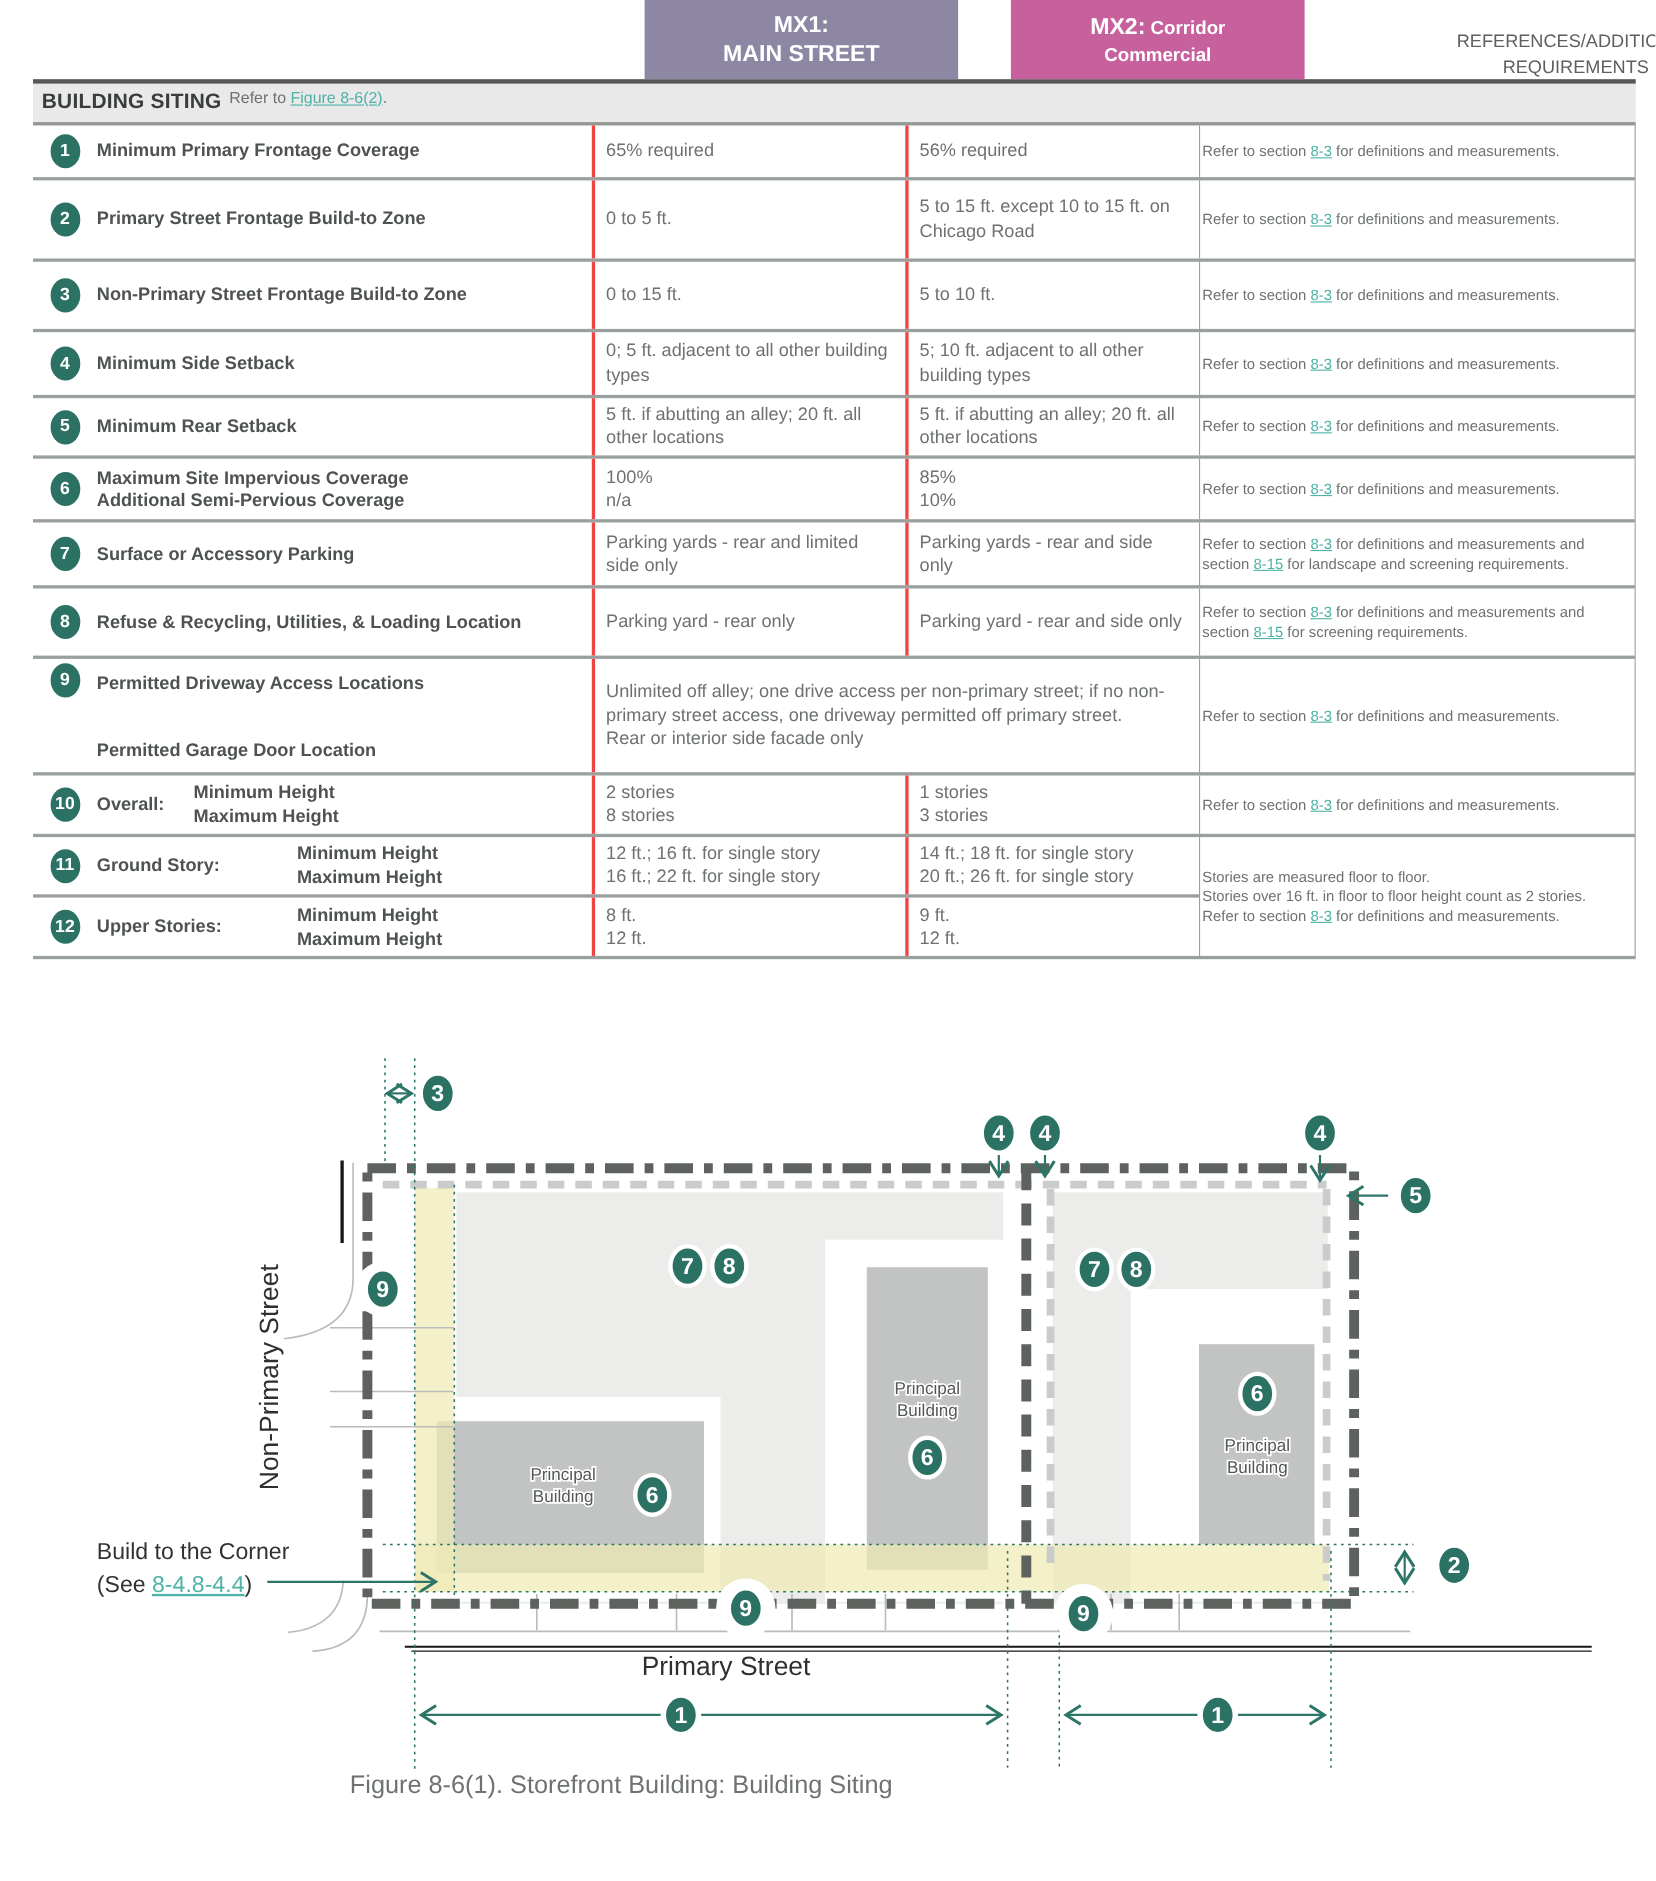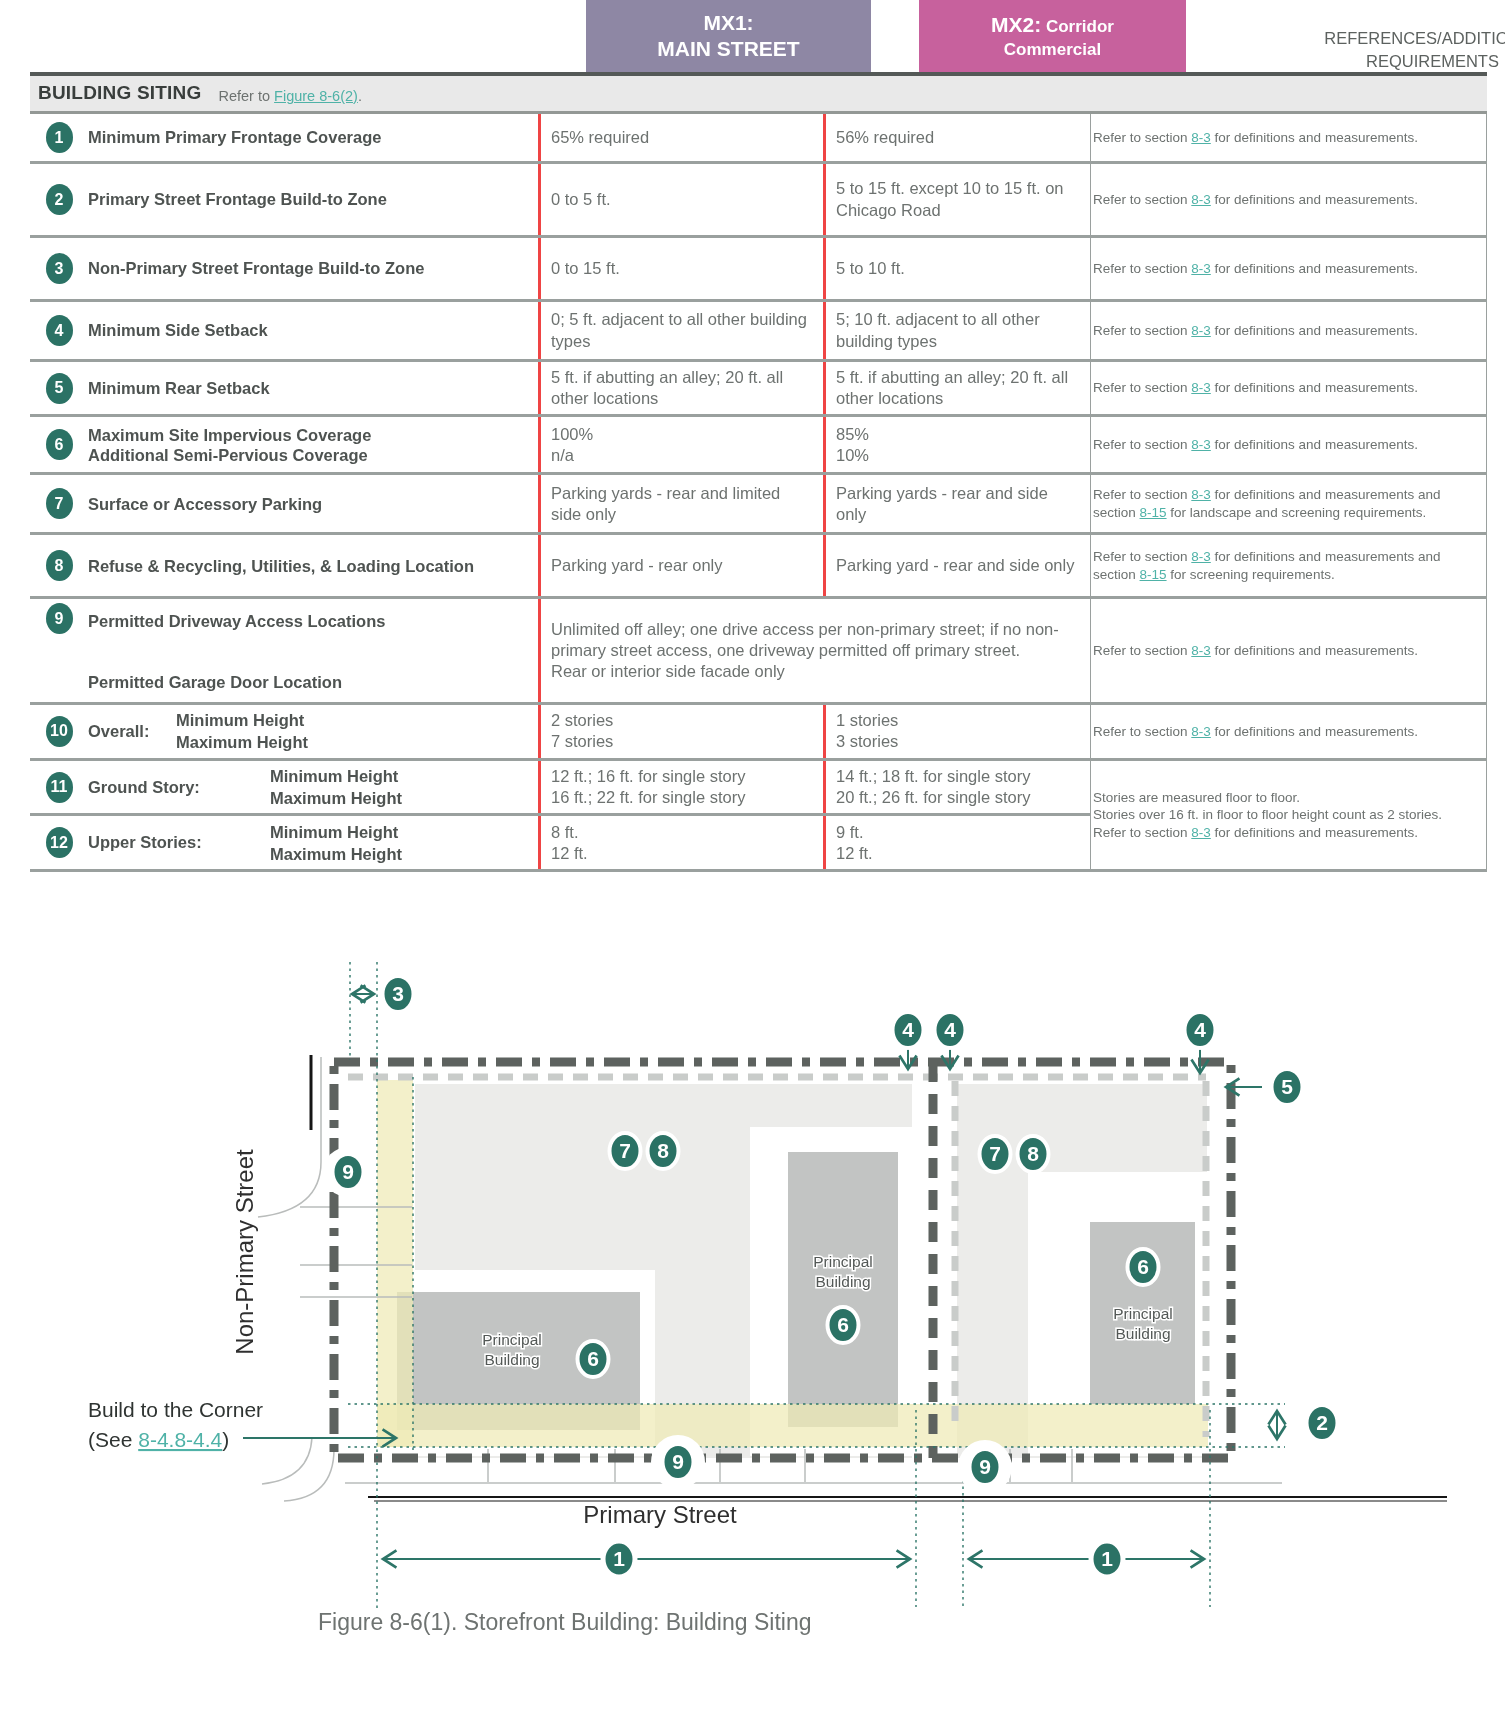--- a/index.html
+++ b/index.html
@@ -9,21 +9,21 @@
   
   .tblwrap{margin-left:30px;width:1457px;}
   .hdr{display:grid;grid-template-columns:508px 285px 267px 397px;gap:48px;}
   .hdr .box{height:72px;display:flex;flex-direction:column;align-items:center;justify-content:center;color:#fff;text-align:center;line-height:1.25;}
   .hdr .mx1{background:#8e87a4;font-weight:bold;font-size:21px;}
   .hdr .mx2{background:#c7619d;font-weight:bold;font-size:17px;}
   .hdr .mx2 .big{font-size:21px;}
   .hdr .refs{color:#5c615f;font-size:16.5px;display:flex;flex-direction:column;justify-content:flex-end;align-items:center;line-height:1.35;}
 
   
-  .band{background:#e9e9e9;border-top:4px solid #545957;border-bottom:3px solid #939895;padding:6px 8px 7px 8px;display:flex;align-items:flex-end;gap:17px;}
+  .band{background:#e9e9e9;border-top:4px solid #545957;border-bottom:3px solid #939895;padding:6px 8px 7px 8px;display:flex;align-items:flex-start;gap:7px;}
   .band .t{font-weight:bold;font-size:19px;color:#393e3c;letter-spacing:.2px;}
   .band .r{font-size:14.5px;color:#6d7270;}
   .lnk{color:#4fb2a7;text-decoration:underline;cursor:pointer;}
 
   
   .row{display:grid;grid-template-columns:508px 285px 267px 397px;border-bottom:3px solid #9aa09e;align-items:stretch;}
   .row.r9{grid-template-columns:508px 552px 397px;}
   .c{display:flex;align-items:center;}
   .val{border-left:3px solid #ef4444;padding:5px 10px;font-size:16.5px;color:#6d7270;line-height:1.28;}
   .val.stack,.ref.stack{flex-direction:column;align-items:flex-start;justify-content:center;}
@@ -227,21 +227,21 @@
             <div class="nbadge">10</div>
           </div>
         <div class="hprefix" style="width:88px">Overall:</div>
         <div class="hstack lbl">
             <span>Minimum Height</span>
             <span>Maximum Height</span>
           </div>
       </div>
       <div class="c val stack">
           <div>2 stories</div>
-          <div>7 stories</div>
+          <div>8 stories</div>
         </div>
       <div class="c val stack">
           <div>1 stories</div>
           <div>3 stories</div>
         </div>
       <div class="ref">
           <span class="in"><span>Refer to section </span><a class="lnk">8-3</a><span> for definitions and measurements.</span></span>
         </div>
     </div>
 

